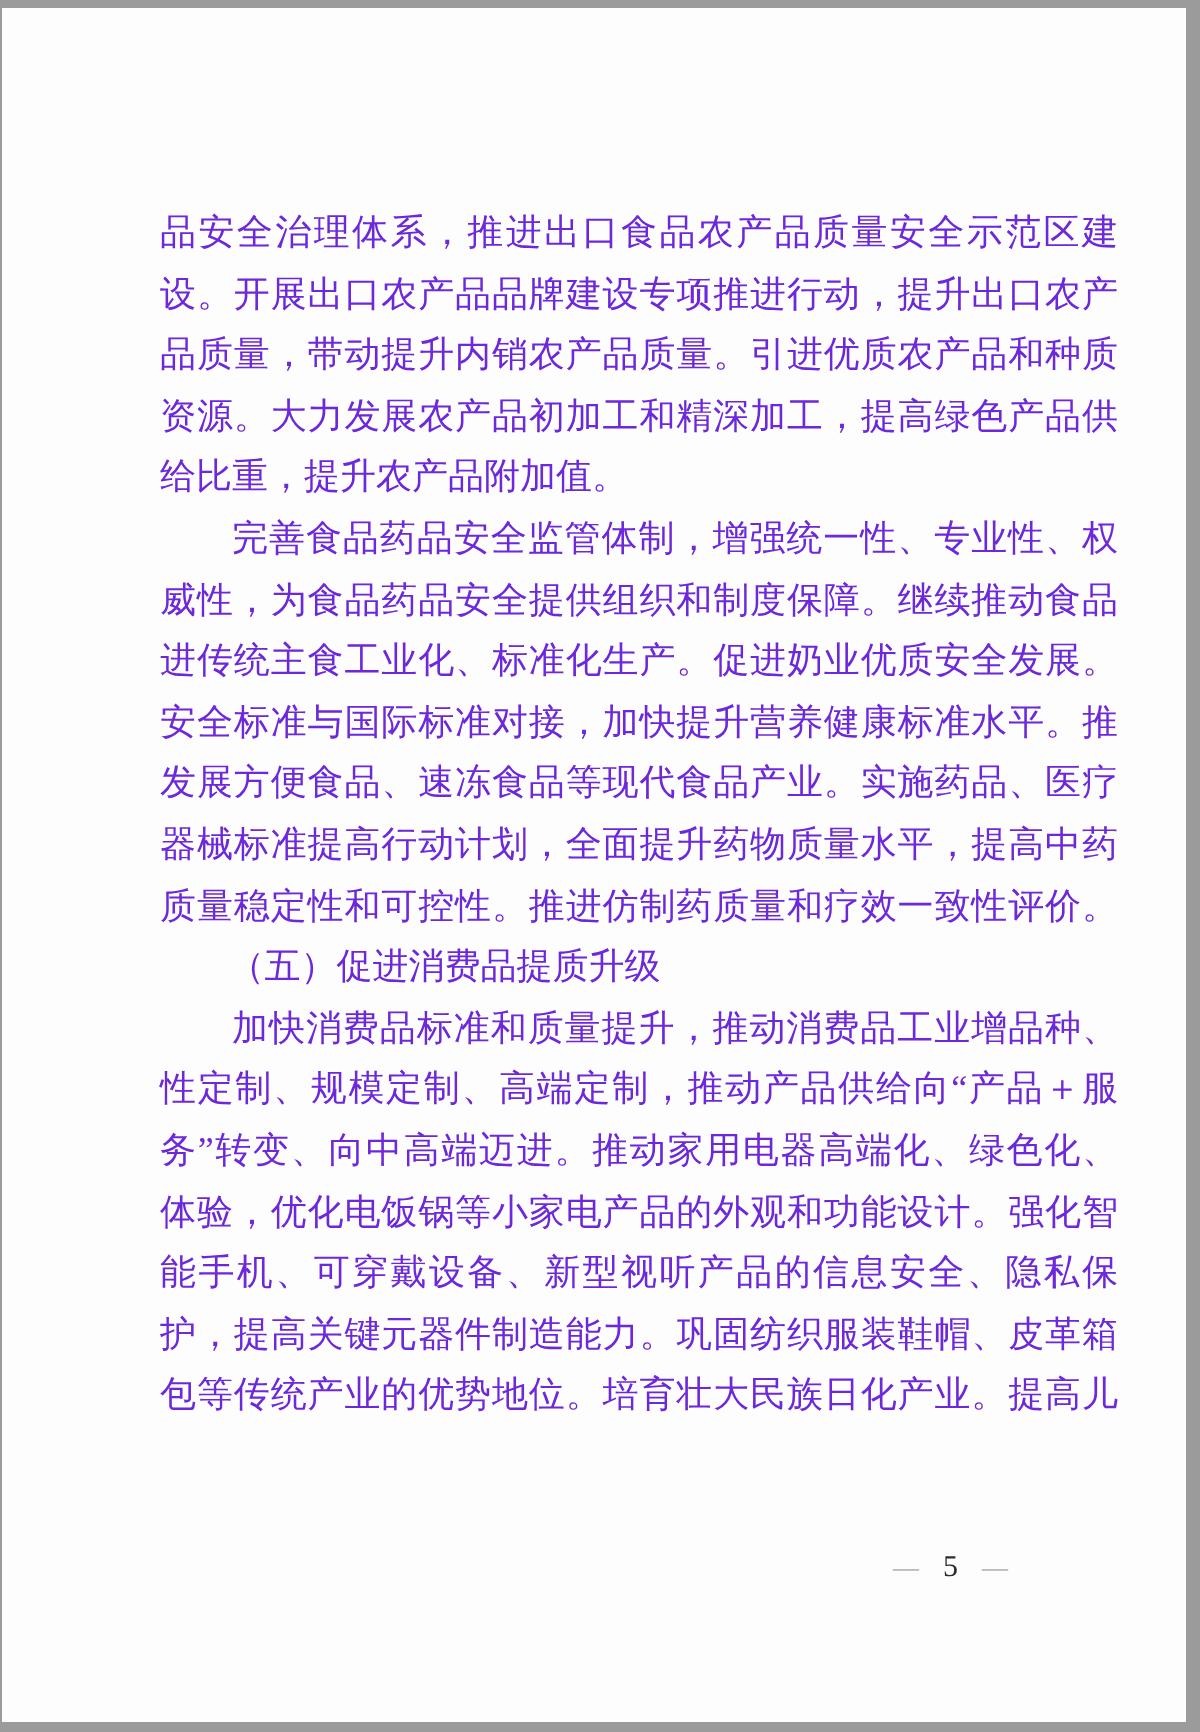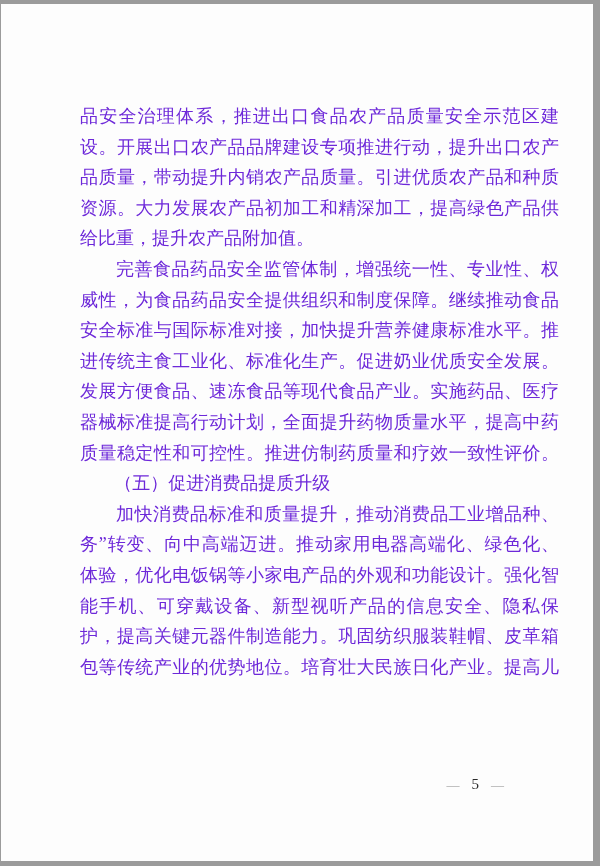--- a/index.html
+++ b/index.html
@@ -77,29 +77,30 @@
   <div class="textblock">
 
     <div class="line">品安全治理体系，推进出口食品农产品质量安全示范区建</div>
     <div class="line">设。开展出口农产品品牌建设专项推进行动，提升出口农产</div>
     <div class="line">品质量，带动提升内销农产品质量。引进优质农产品和种质</div>
     <div class="line">资源。大力发展农产品初加工和精深加工，提高绿色产品供</div>
     <div class="line noj">给比重，提升农产品附加值。</div>
 
     <div class="line indent">完善食品药品安全监管体制，增强统一性、专业性、权</div>
     <div class="line">威性，为食品药品安全提供组织和制度保障。继续推动食品</div>
+    <div class="line">进传统主食工业化、标准化生产。促进奶业优质安全发展。</div>
     <div class="line">安全标准与国际标准对接，加快提升营养健康标准水平。推</div>
-    <div class="line">进传统主食工业化、标准化生产。促进奶业优质安全发展。</div>
     <div class="line">发展方便食品、速冻食品等现代食品产业。实施药品、医疗</div>
     <div class="line">器械标准提高行动计划，全面提升药物质量水平，提高中药</div>
     <div class="line">质量稳定性和可控性。推进仿制药质量和疗效一致性评价。</div>
 
     <div class="line noj heading">（五）促进消费品提质升级</div>
 
     <div class="line indent">加快消费品标准和质量提升，推动消费品工业增品种、</div>
+    <div class="line">性定制、规模定制、高端定制，推动产品供给向“产品＋服</div>
     <div class="line">务”转变、向中高端迈进。推动家用电器高端化、绿色化、</div>
     <div class="line">体验，优化电饭锅等小家电产品的外观和功能设计。强化智</div>
     <div class="line">能手机、可穿戴设备、新型视听产品的信息安全、隐私保</div>
     <div class="line">护，提高关键元器件制造能力。巩固纺织服装鞋帽、皮革箱</div>
     <div class="line">包等传统产业的优势地位。培育壮大民族日化产业。提高儿</div>
   </div>
 
   <div class="footer">
     <span class="dash">—</span><span class="num">5</span><span class="dash">—</span>
   </div>

